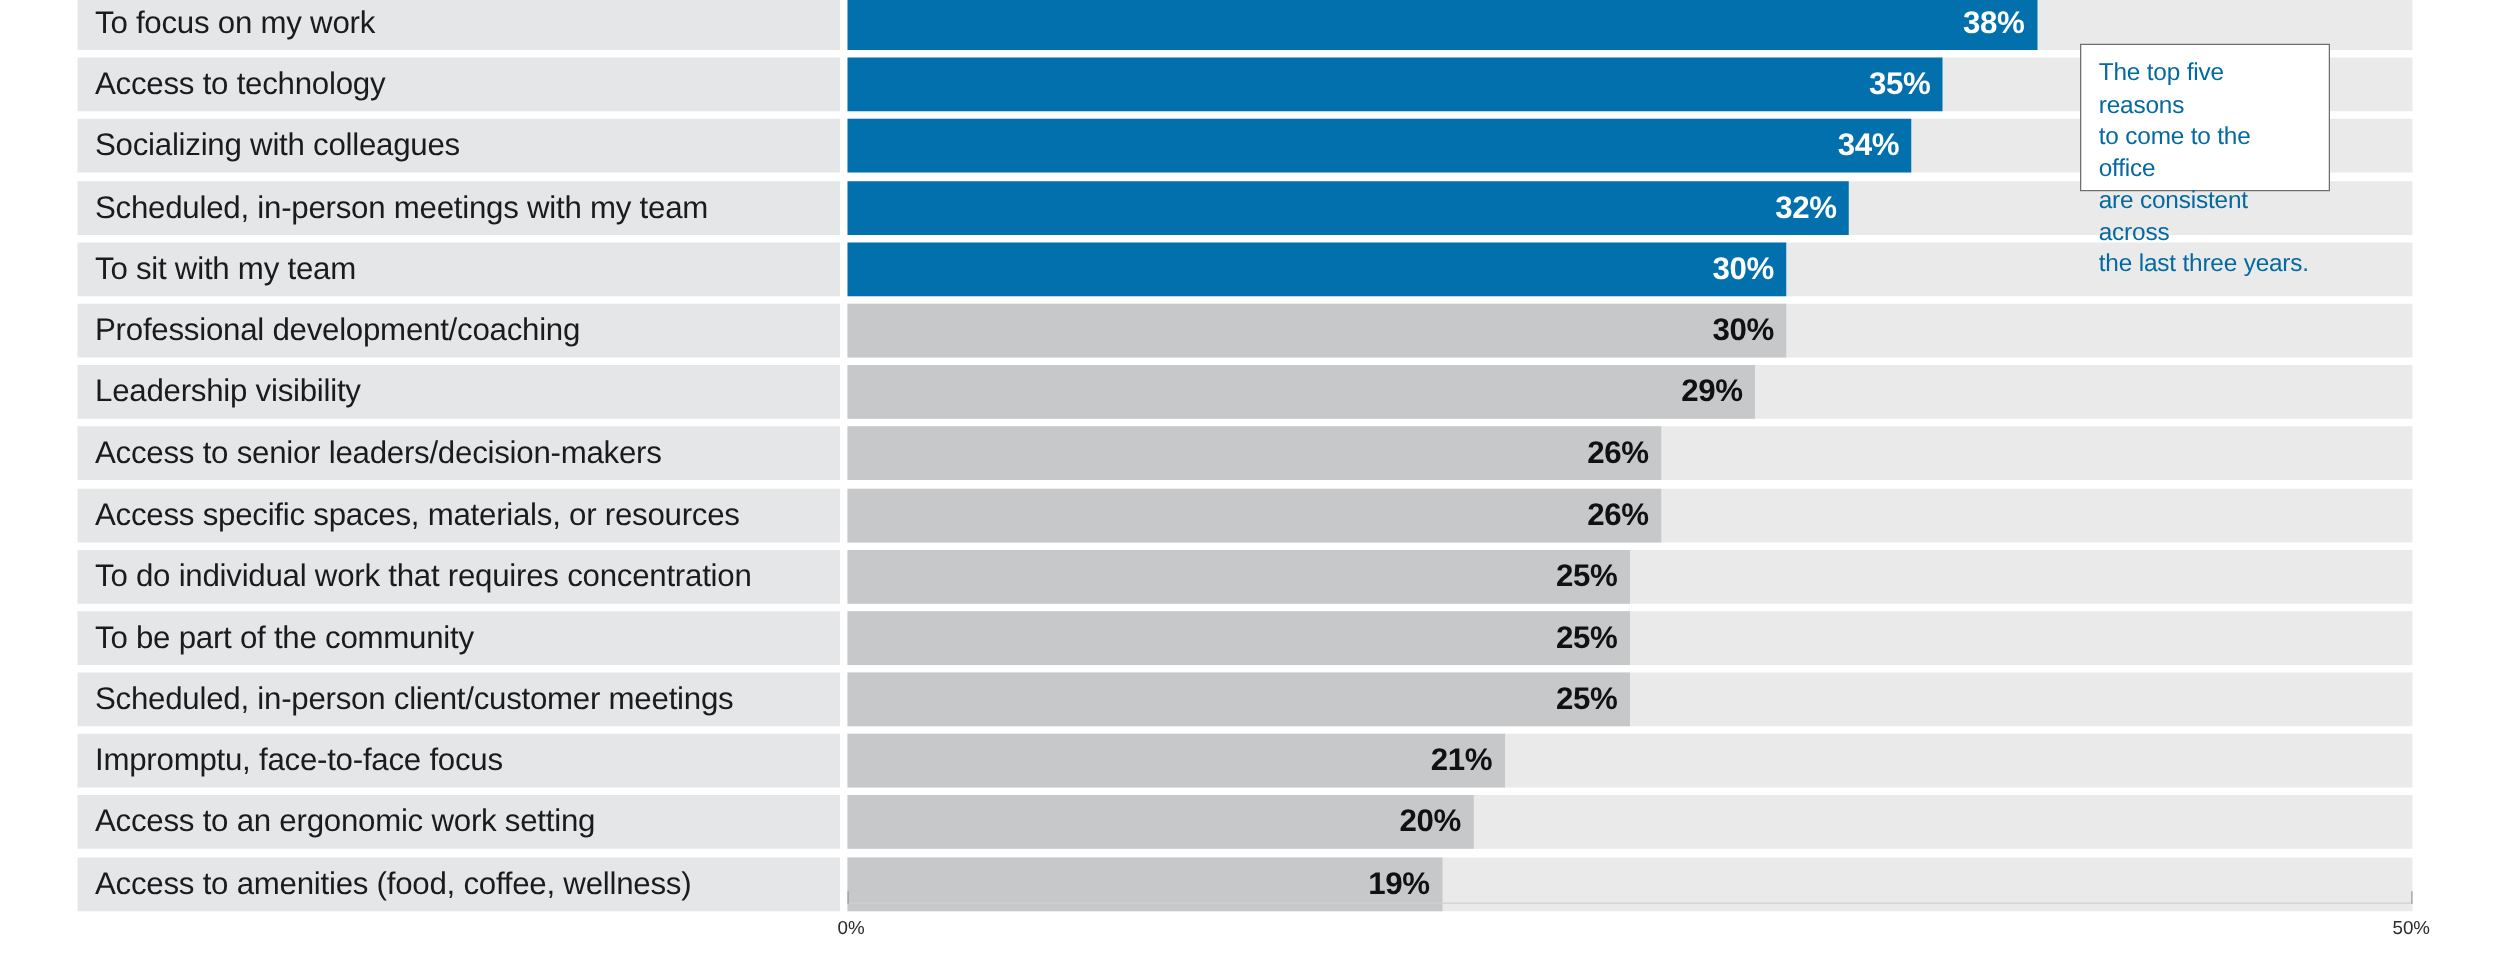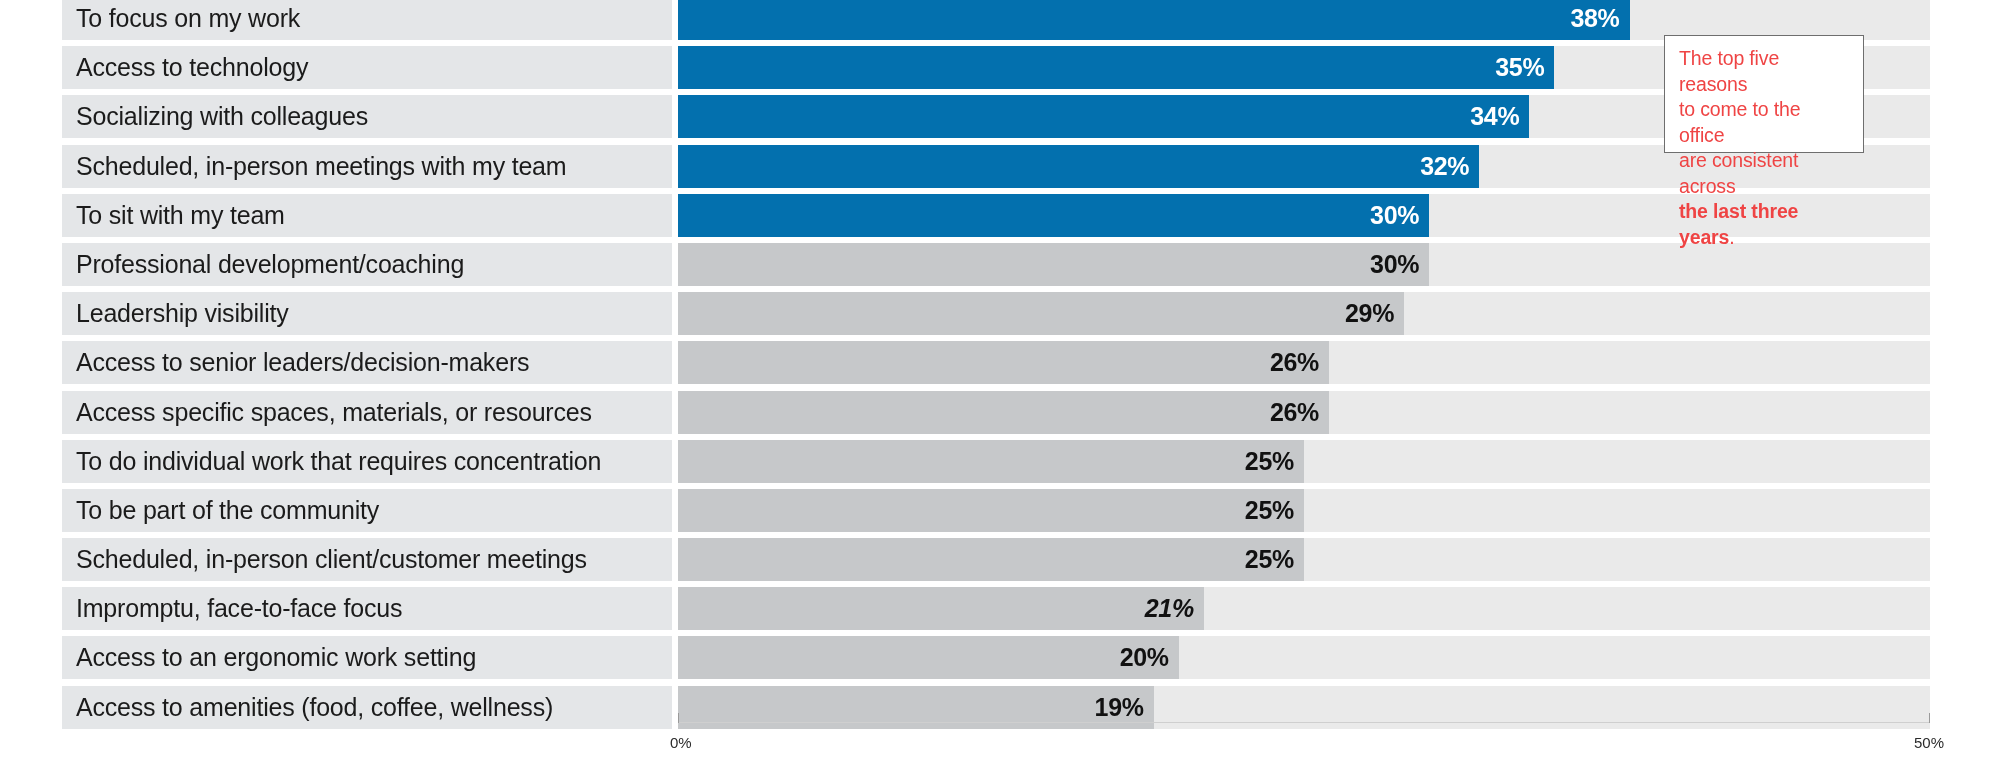--- a/index.html
+++ b/index.html
@@ -129,25 +129,25 @@
     top: 35px;
     width: 200px;
     height: 118px;
     background: #ffffff;
     border: 1px solid #6e6e6e;
     padding: 10px 12px 8px 14px;
   }
   #callout .callout-text {
     font-size: 19.5px;
     line-height: 25.5px;
-    color: #ef4444;
+    color: #0369a1;
     letter-spacing: -0.15px;
   }
   #callout .callout-strong {
-    font-weight: bold;
+    font-weight: normal;
   }
 </style>
 </head>
 <body>
 
 <div id="chart-root">
 
   <div id="rows">
       <div class="bar-row">
         <div class="row-label-band">
@@ -255,21 +255,21 @@
         <div class="row-track"></div>
         <div class="row-bar gray" style="width: 626px;">
           <span class="row-value">25%</span>
         </div>
       </div>
       <div class="bar-row">
         <div class="row-label-band">
           <div class="row-label-text">Impromptu, face-to-face focus</div>
         </div>
         <div class="row-track"></div>
-        <div class="row-bar gray" style="width: 525.84px; font-style: italic;">
+        <div class="row-bar gray" style="width: 525.84px;">
           <span class="row-value">21%</span>
         </div>
       </div>
       <div class="bar-row">
         <div class="row-label-band">
           <div class="row-label-text">Access to an ergonomic work setting</div>
         </div>
         <div class="row-track"></div>
         <div class="row-bar gray" style="width: 500.8px;">
           <span class="row-value">20%</span>

